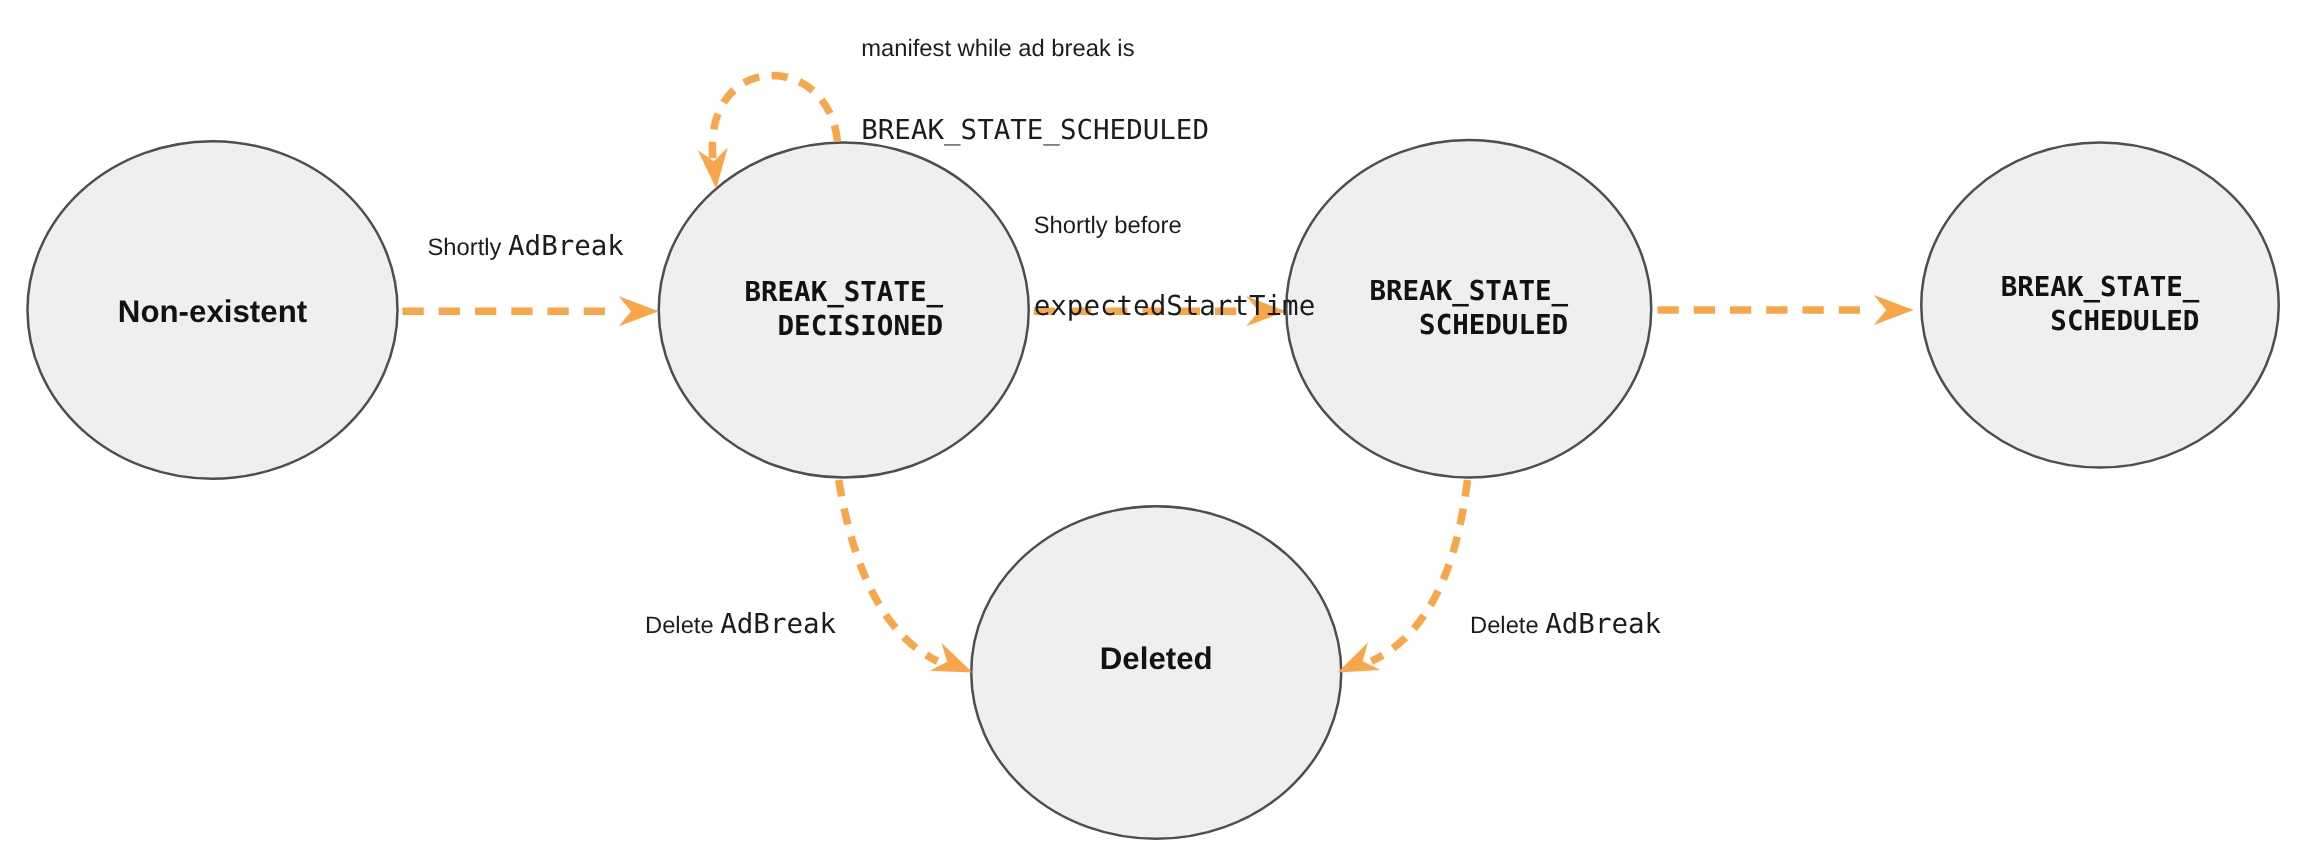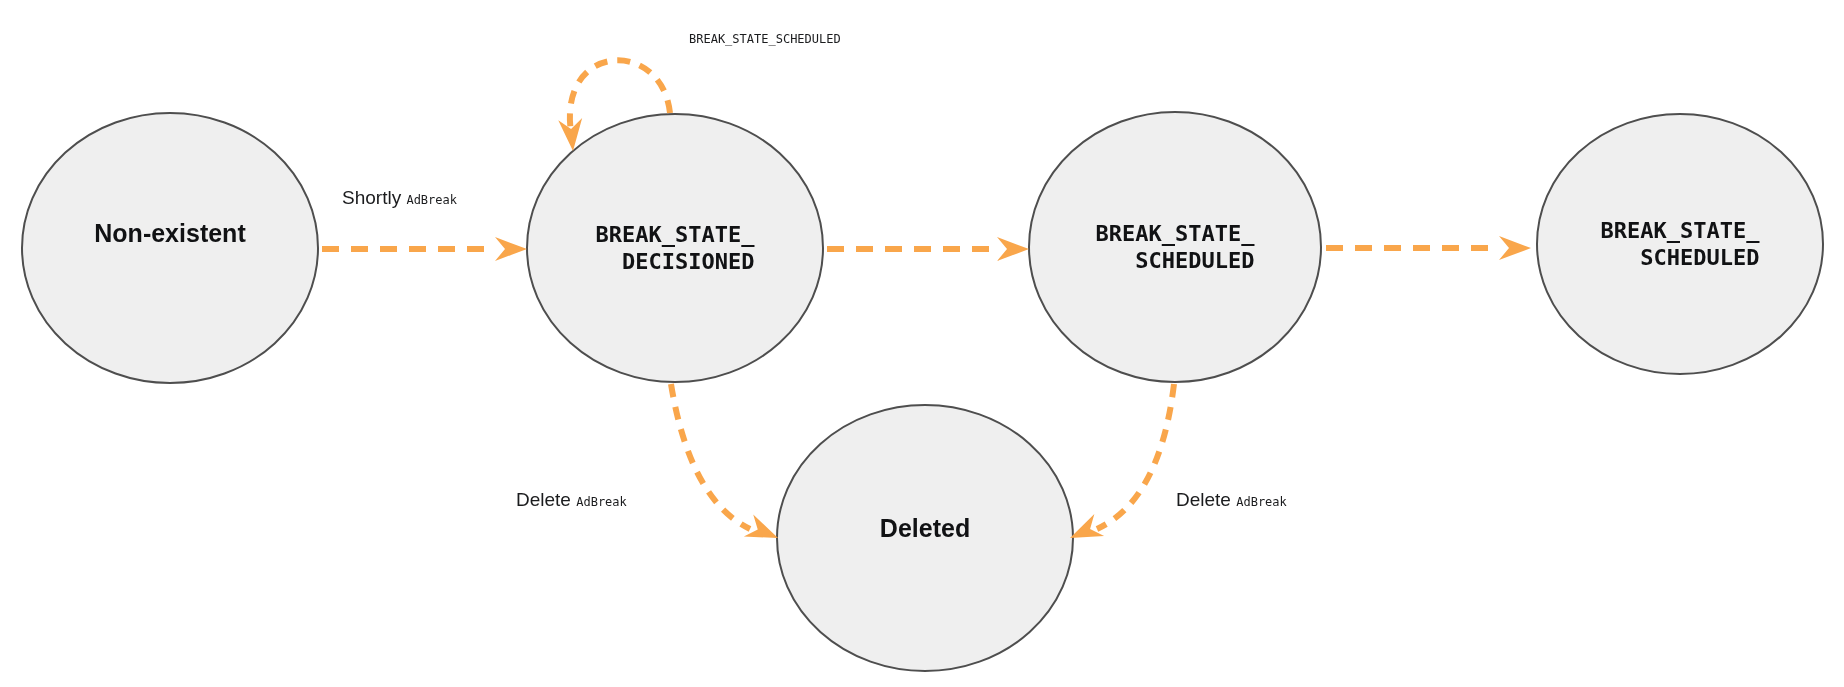--- a/index.html
+++ b/index.html
@@ -19,21 +19,21 @@
     text-align:center; font-weight:700; font-size:25px; white-space:nowrap;
     color:#111214;
   }
   .node-label.code {
     font-family:"DejaVu Sans Mono", monospace; font-size:22px; line-height:27px; font-weight:700;
   }
   .node-label .ln { display:block;text-align:right; }
 
   .edge-label { position:absolute; font-size:19px; line-height:25px; white-space:nowrap; color:#1b1c1e; }
   .edge-label .ln { display:block; }
-  .code-inline { font-family:"DejaVu Sans Mono", monospace; font-size:12px; }
+  .code-inline { font-family:"DejaVu Sans Mono", monospace; font-size:22px;margin-top:40px; }
 </style>
 </head>
 <body>
 
 <div class="canvas">
 
   <svg class="layer" width="1844" height="687" viewBox="0 0 1844 687">
 
     <ellipse class="ellipse" cx="170" cy="248" rx="148" ry="135"></ellipse>
     <ellipse class="ellipse" cx="675" cy="248" rx="148" ry="134"></ellipse>
@@ -49,21 +49,21 @@
     <path class="edge arc" d="M 1174 384 Q 1160 500 1097 529"></path>
 
     <path class="arrowhead" d="M0 0 L-32 12 L-22 0 L-32 -12 Z" transform="translate(527,249)"></path>
     <path class="arrowhead" d="M0 0 L-32 12 L-22 0 L-32 -12 Z" transform="translate(573,151) rotate(85)"></path>
     <path class="arrowhead" d="M0 0 L-32 12 L-22 0 L-32 -12 Z" transform="translate(1029,249)"></path>
     <path class="arrowhead" d="M0 0 L-32 12 L-22 0 L-32 -12 Z" transform="translate(1531,248)"></path>
     <path class="arrowhead" d="M0 0 L-32 12 L-22 0 L-32 -12 Z" transform="translate(778,538) rotate(23)"></path>
     <path class="arrowhead" d="M0 0 L-32 12 L-22 0 L-32 -12 Z" transform="translate(1070,538) rotate(156)"></path>
   </svg>
 
-  <div class="node-label" style="left:170px; top:233px;">Non-existent</div>
+  <div class="node-label" style="left:170px; top:250px;">Non-existent</div>
 
   <div class="node-label code" style="left:675px; top:248px;">
     <span class="ln">BREAK_STATE_</span>
     <span class="ln">DECISIONED</span>
   </div>
 
   <div class="node-label code" style="left:1175px; top:247px;">
     <span class="ln">BREAK_STATE_</span>
     <span class="ln">SCHEDULED</span>
   </div>
@@ -74,23 +74,28 @@
   </div>
 
   <div class="node-label" style="left:925px; top:528px;">Deleted</div>
 
   <div class="edge-label" style="left:342px; top:185px;">
     <span>Shortly</span>
     <span class="code-inline">AdBreak</span>
   </div>
 
   <div class="edge-label" style="left:689px; top:27px;">
+    <span class="ln">manifest while ad break is</span>
     <span class="ln code-inline">BREAK_STATE_SCHEDULED</span>
   </div>
 
+  <div class="edge-label" style="left:827px; top:168px;">
+    <span class="ln">Shortly before</span>
+    <span class="ln code-inline">expectedStartTime</span>
+  </div>
 
 
   <div class="edge-label" style="left:516px; top:487px;">
     <span>Delete</span>
     <span class="code-inline">AdBreak</span>
   </div>
 
   <div class="edge-label" style="left:1176px; top:487px;">
     <span>Delete</span>
     <span class="code-inline">AdBreak</span>

